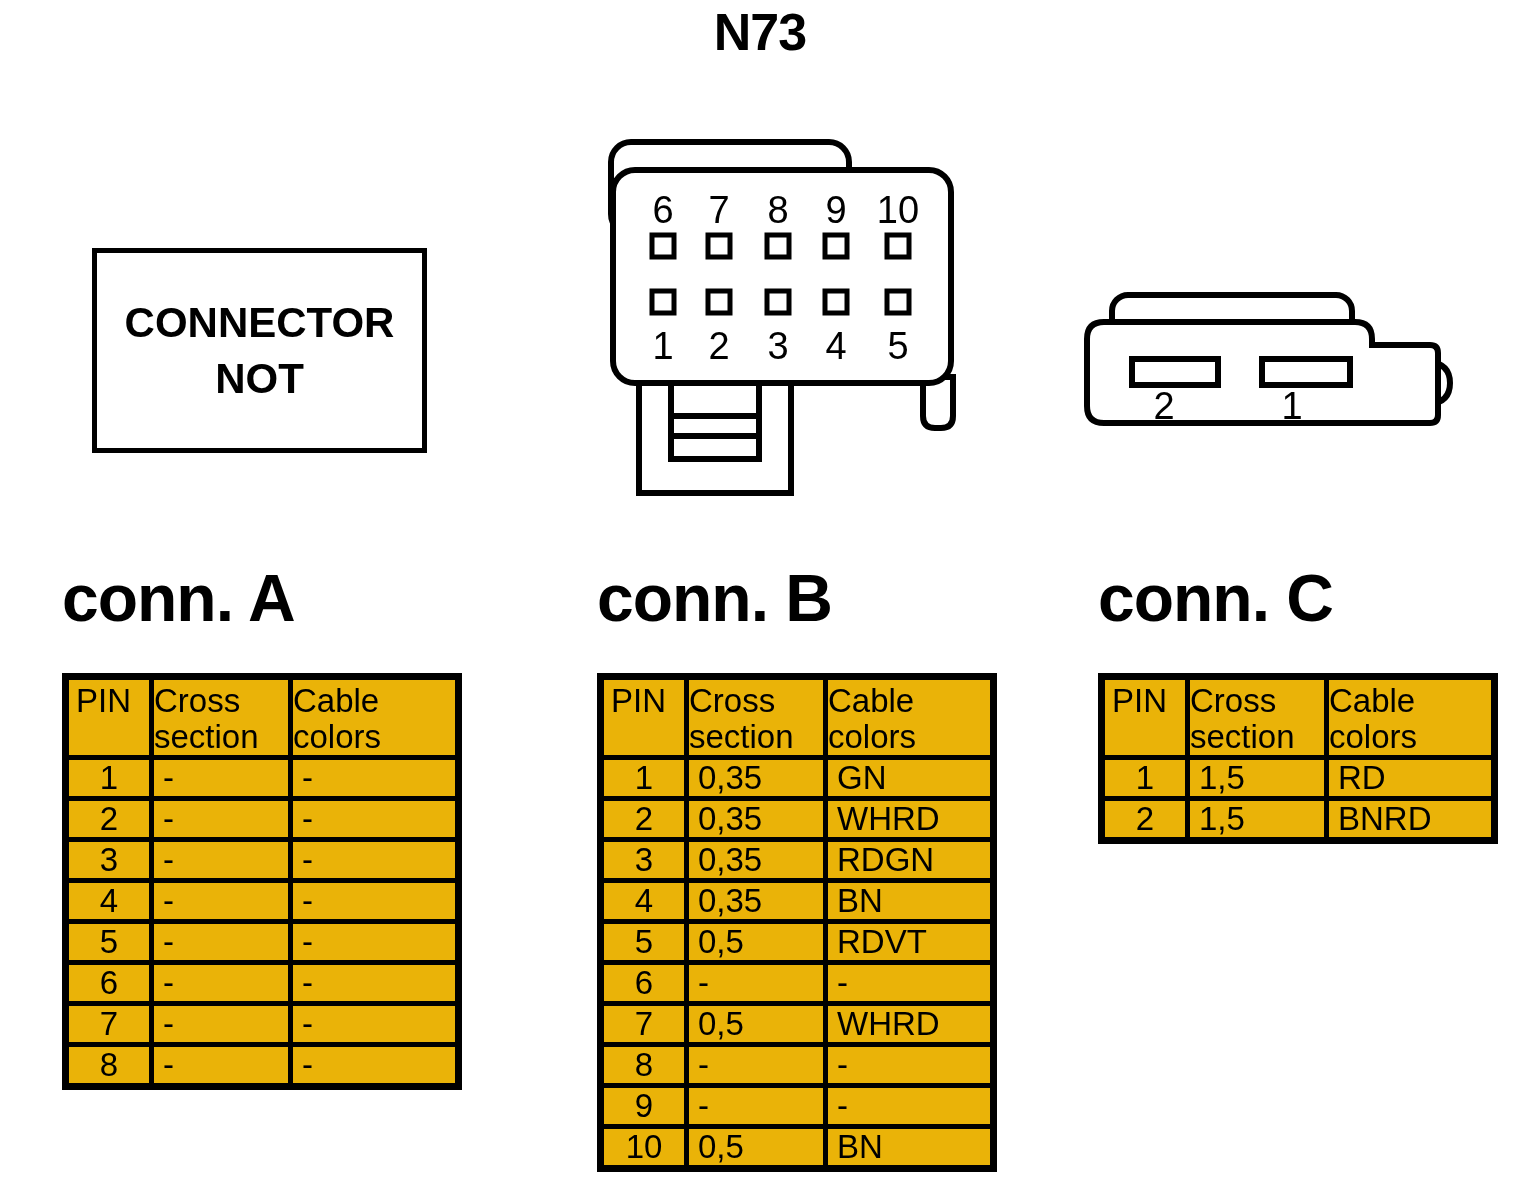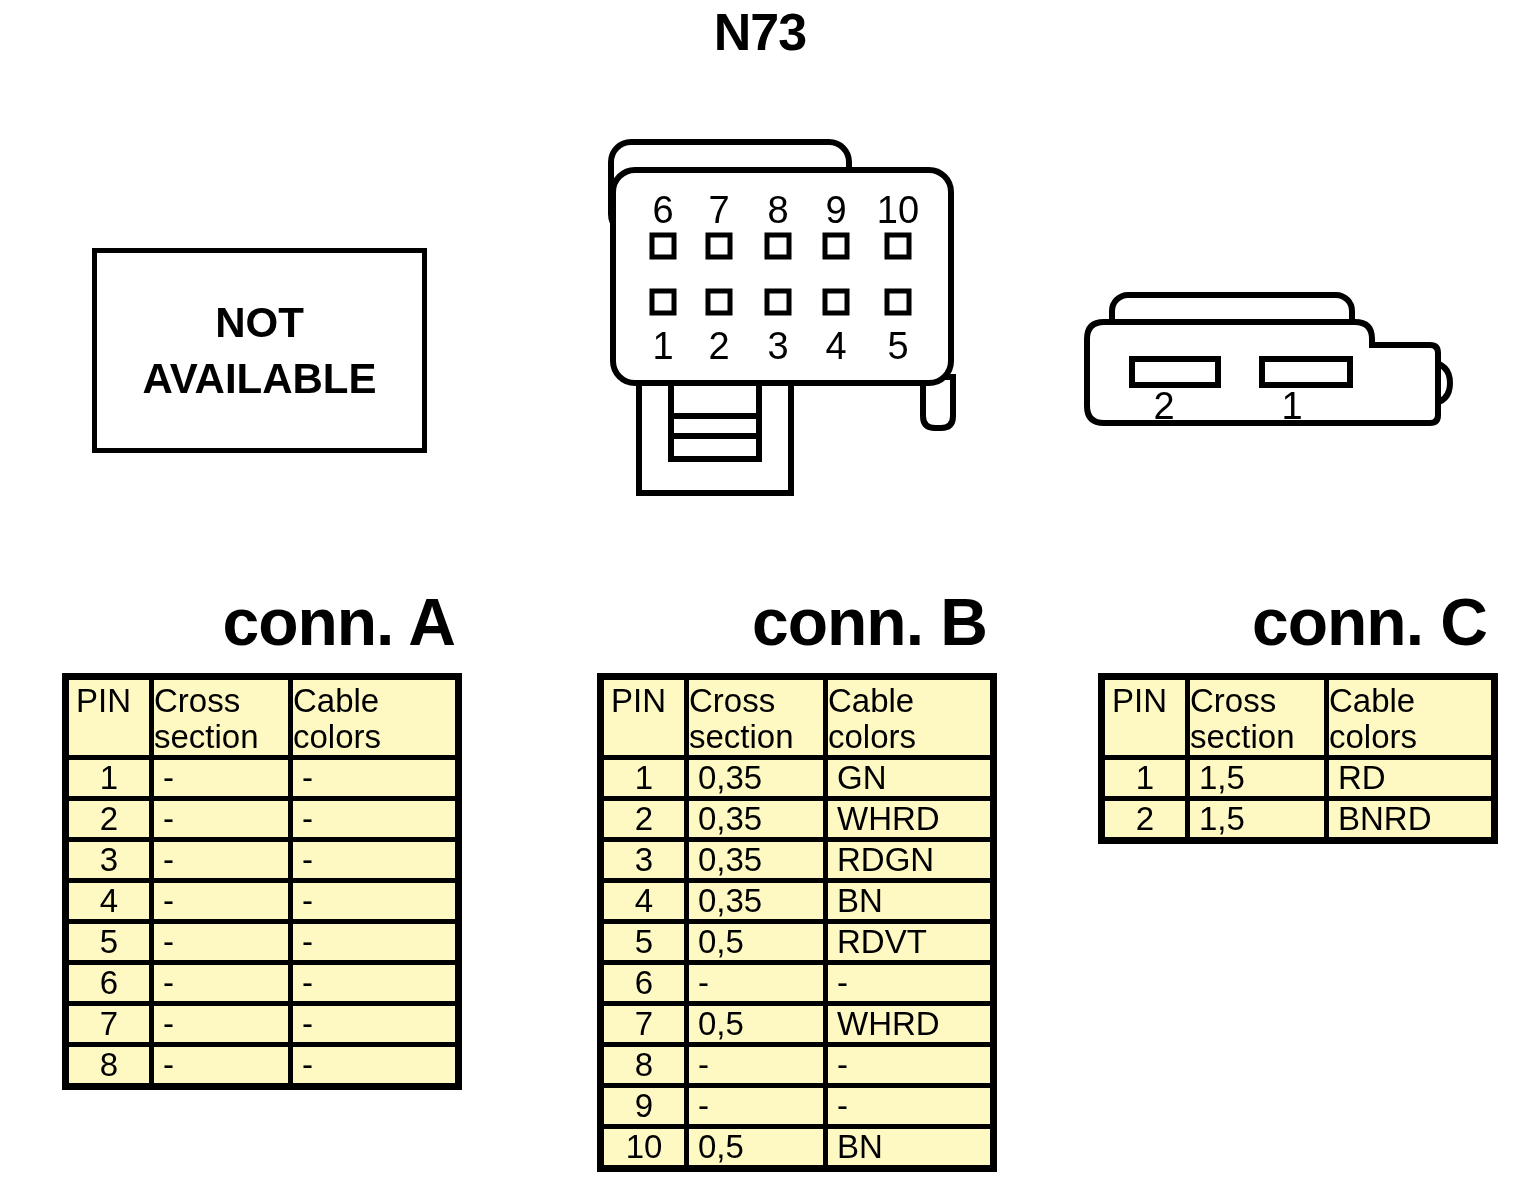--- a/index.html
+++ b/index.html
@@ -35,34 +35,34 @@
   svg { display: block; }
   svg text {
     font-family: "Liberation Sans", "DejaVu Sans", sans-serif;
     fill: #000;
   }
   .conn-b-svg { left: 605px; top: 137px; }
   .conn-c-svg { left: 1080px; top: 288px; }
 
   
   .conn-title {
-    top: 584px;
+    top: 560px;
     font-size: 66px; font-weight: bold;
-    text-align: right; letter-spacing: -1px;
+    text-align: left; letter-spacing: -1px;
   }
   .conn-title.a { left: 62px;  width: 393px; }
   .conn-title.b { left: 597px; width: 390px; }
   .conn-title.c { left: 1098px; width: 389px; }
 
   
   table.pin-table {
     border-collapse: collapse;
     border: 7px solid #000;
     table-layout: fixed;
-    background: #fef9c3;
+    background: #eab308;
   }
   table.pin-table.a { left: 62px;  top: 673px; width: 393px; }
   table.pin-table.b { left: 597px; top: 673px; width: 390px; }
   table.pin-table.c { left: 1098px; top: 673px; width: 389px; }
   .pin-table th, .pin-table td {
     border: 5px solid #000;
     font-size: 33px; line-height: 36px;
     overflow: hidden; white-space: nowrap;
   }
   .pin-table col.c1 { width: 86px; }
@@ -76,22 +76,22 @@
   .pin-table td { height: 34px; vertical-align: middle; }
   .pin-table td.pin { text-align: center; }
   .pin-table td.val { text-align: left; padding-left: 9px; }
 </style>
 </head>
 <body>
 
 <div class="abs page-title">N73</div>
 
 <div class="abs na-box">
+  <div>CONNECTOR</div>
   <div>NOT</div>
-  <div>AVAILABLE</div>
 </div>
 
 <svg class="abs conn-b-svg" width="352" height="362" viewBox="0 0 352 362">
 
   <rect x="6" y="5" width="238" height="92" rx="20" fill="#fff" stroke="#000" stroke-width="6"></rect>
 
   <path d="M 318,240 L 318,279 Q 318,291 330,291 L 336,291 Q 348,291 348,279 L 348,240 Z" fill="#fff" stroke="#000" stroke-width="6"></path>
 
   <rect x="34" y="238" width="152" height="118" fill="#fff" stroke="#000" stroke-width="6"></rect>
   <rect x="66" y="238" width="88" height="84" fill="#fff" stroke="#000" stroke-width="6"></rect>

